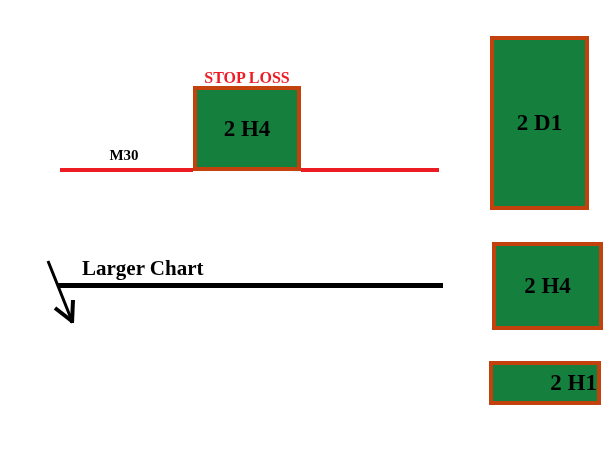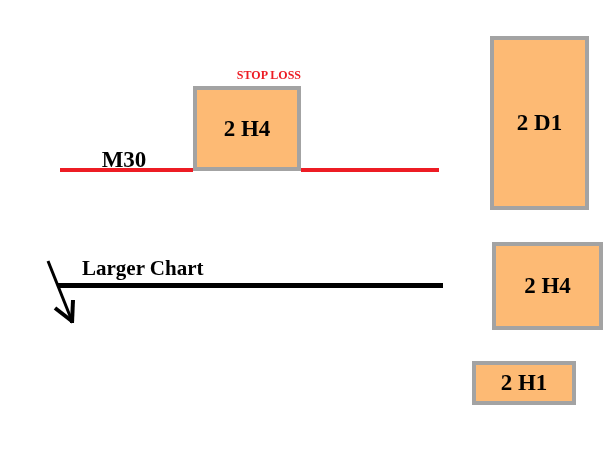--- a/index.html
+++ b/index.html
@@ -22,22 +22,22 @@
     height: 4px;
     background: #ed1c24;
   }
   .black-line {
     height: 5px;
     background: #000000;
   }
 
   
   .dbox {
-    border: 4px solid #a3a3a3;
-    background: #fdba74;
+    border: 4px solid #c2410c;
+    background: #15803d;
     box-sizing: border-box;
     display: flex;
     align-items: center;
     justify-content: center;
   }
   .dbox-label {
     font-weight: bold;
     font-size: 23px;
     color: #000000;
     white-space: nowrap;
@@ -47,47 +47,47 @@
   .label {
     font-weight: bold;
     color: #000000;
     white-space: nowrap;
     line-height: 1.1;
   }
   .label-m30 {
     left: 98px;
     top: 147px;
     width: 52px;
-    font-size: 23px;
+    font-size: 15px;
     text-align: center;
   }
   .label-stoploss {
     left: 193px;
     top: 69px;
     width: 108px;
-    font-size: 12px;
-    text-align: right;
+    font-size: 16px;
+    text-align: center;
     color: #ed1c24;
     letter-spacing: 0px;
   }
   .label-largerchart {
     left: 82px;
     top: 257px;
     font-size: 21px;
   }
 
   
   .red-line-left  { left: 60px;  top: 168px; width: 133px; }
   .red-line-right { left: 301px; top: 168px; width: 138px; }
 
   .stop-loss-box  { left: 193px; top: 86px;  width: 108px; height: 85px; }
 
   .d1-box { left: 490px; top: 36px;  width: 99px; height: 174px; }
   .h4-box { left: 492px; top: 242px; width: 111px; height: 88px; }
-  .h1-box { left: 472px; top: 361px; width: 104px; height: 44px; }
+  .h1-box { left: 489px; top: 361px; width: 112px; height: 44px; justify-content: flex-end; }
 
   .larger-chart-line { left: 58px; top: 283px; width: 385px; }
 
   .arrow-svg { left: 38px; top: 252px; width: 45px; height: 78px; }
 </style>
 </head>
 <body>
 
 <div class="canvas">
 

